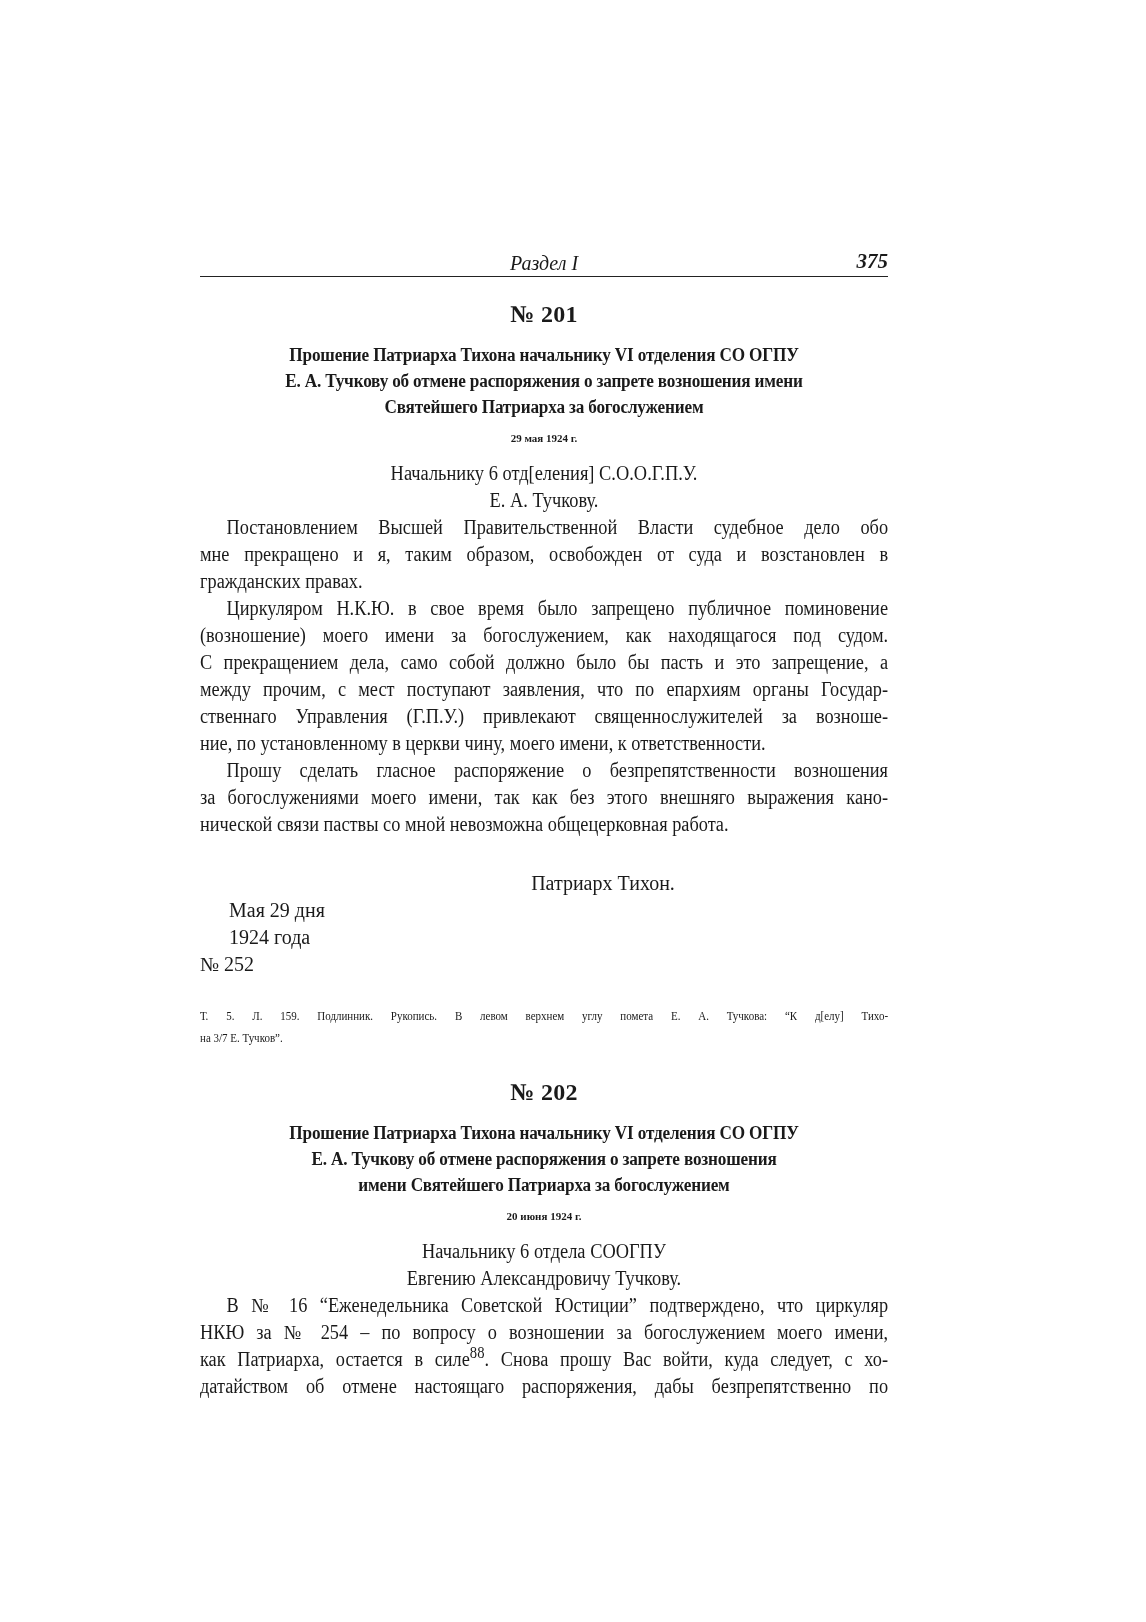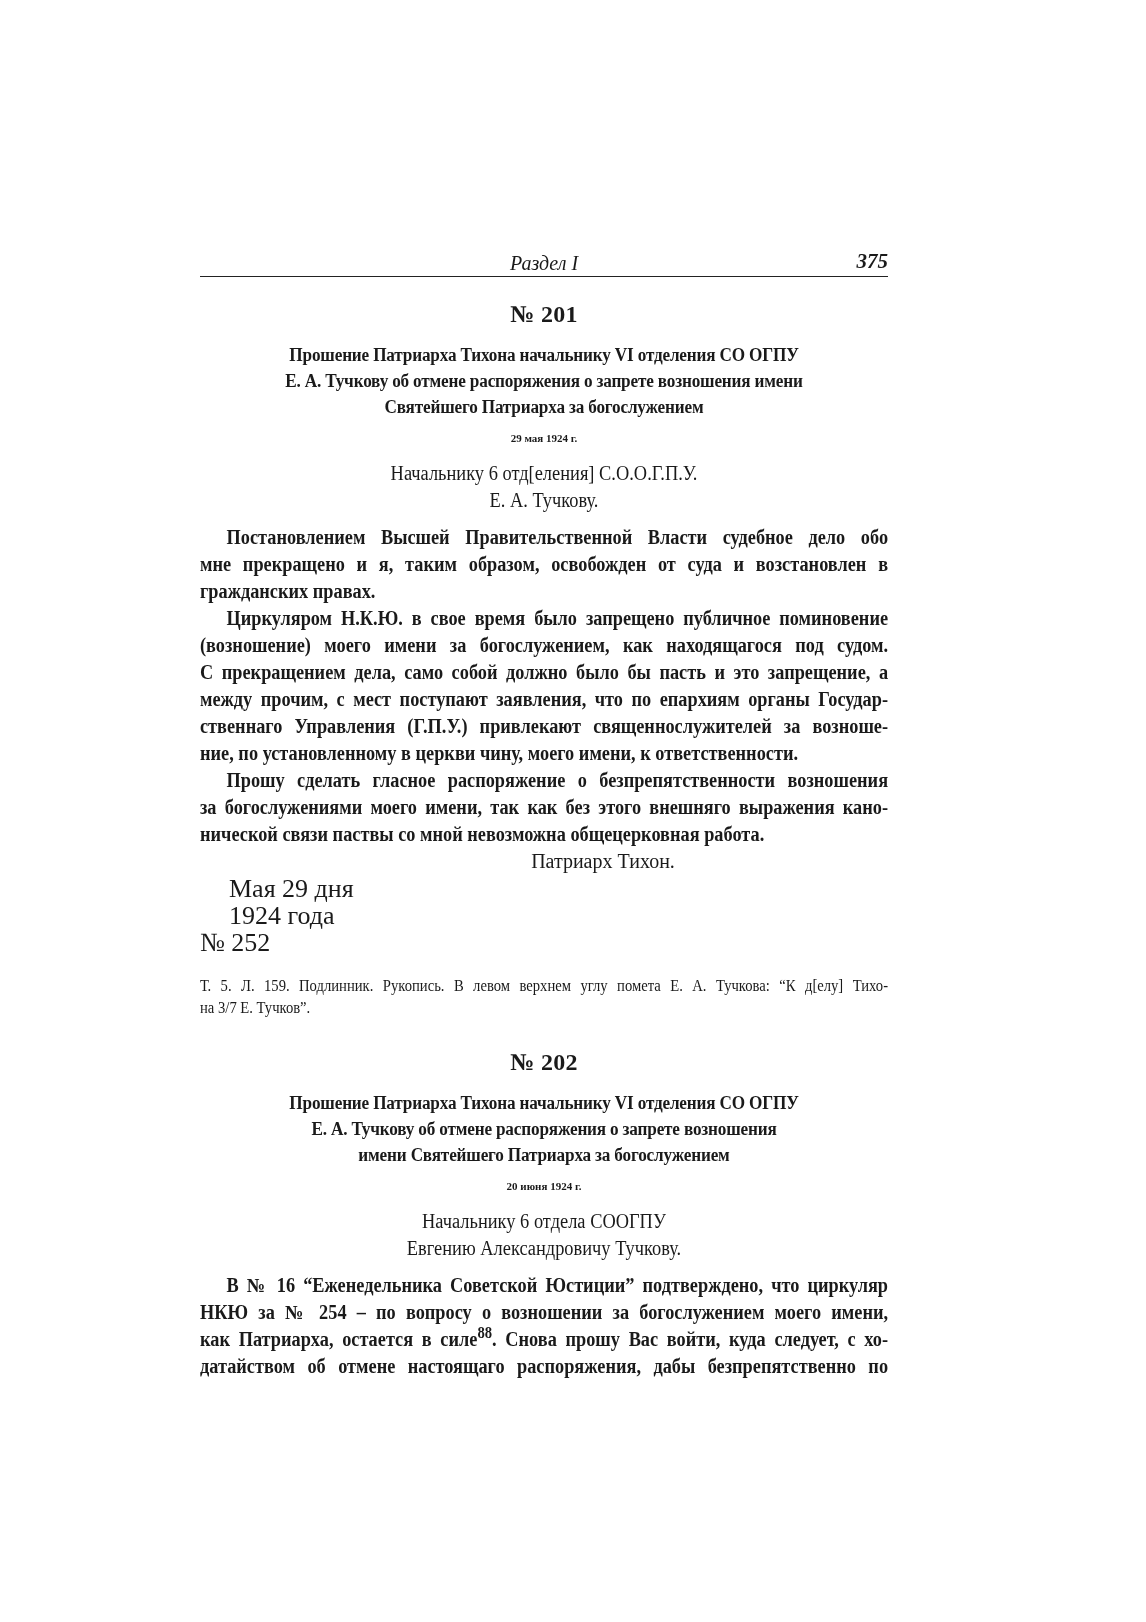--- a/index.html
+++ b/index.html
@@ -71,51 +71,51 @@
       text-align: center;
       font-size: 20px;
       line-height: 27px;
       margin-top: 16px;
       transform: scaleX(0.92);
       transform-origin: center;
     }
     .body-text {
       font-size: 20px;
       line-height: 27px;
-      margin-top: 10px;
+      margin-top: 0;
       text-align: justify;
-      font-weight: bold;
     }
     .body-text .line {
       white-space: nowrap;
       text-align: justify;
       text-align-last: justify;
       transform-origin: left;
     }
     .body-text .line.last {
       text-align-last: left;
     }
     .body-text .line.indent {
       padding-left: 29px;
     }
     .signature {
       text-align: center;
       font-size: 20px;
       line-height: 27px;
       padding-left: 118px;
+      margin-top: 32px;
     }
     .dateline {
-      font-size: 26px;
+      font-size: 20px;
       line-height: 27px;
     }
     .dateline .indent { padding-left: 29px; }
     .source-note {
-      font-size: 16px;
+      font-size: 12px;
       line-height: 22px;
-      margin-top: 19px;
+      margin-top: 27px;
     }
     .source-note .line {
       white-space: nowrap;
       text-align: justify;
       text-align-last: justify;
     }
     .source-note .line.last { text-align-last: left; }
     .doc2 { margin-top: 30px; }
     .cond {
       display: block;

